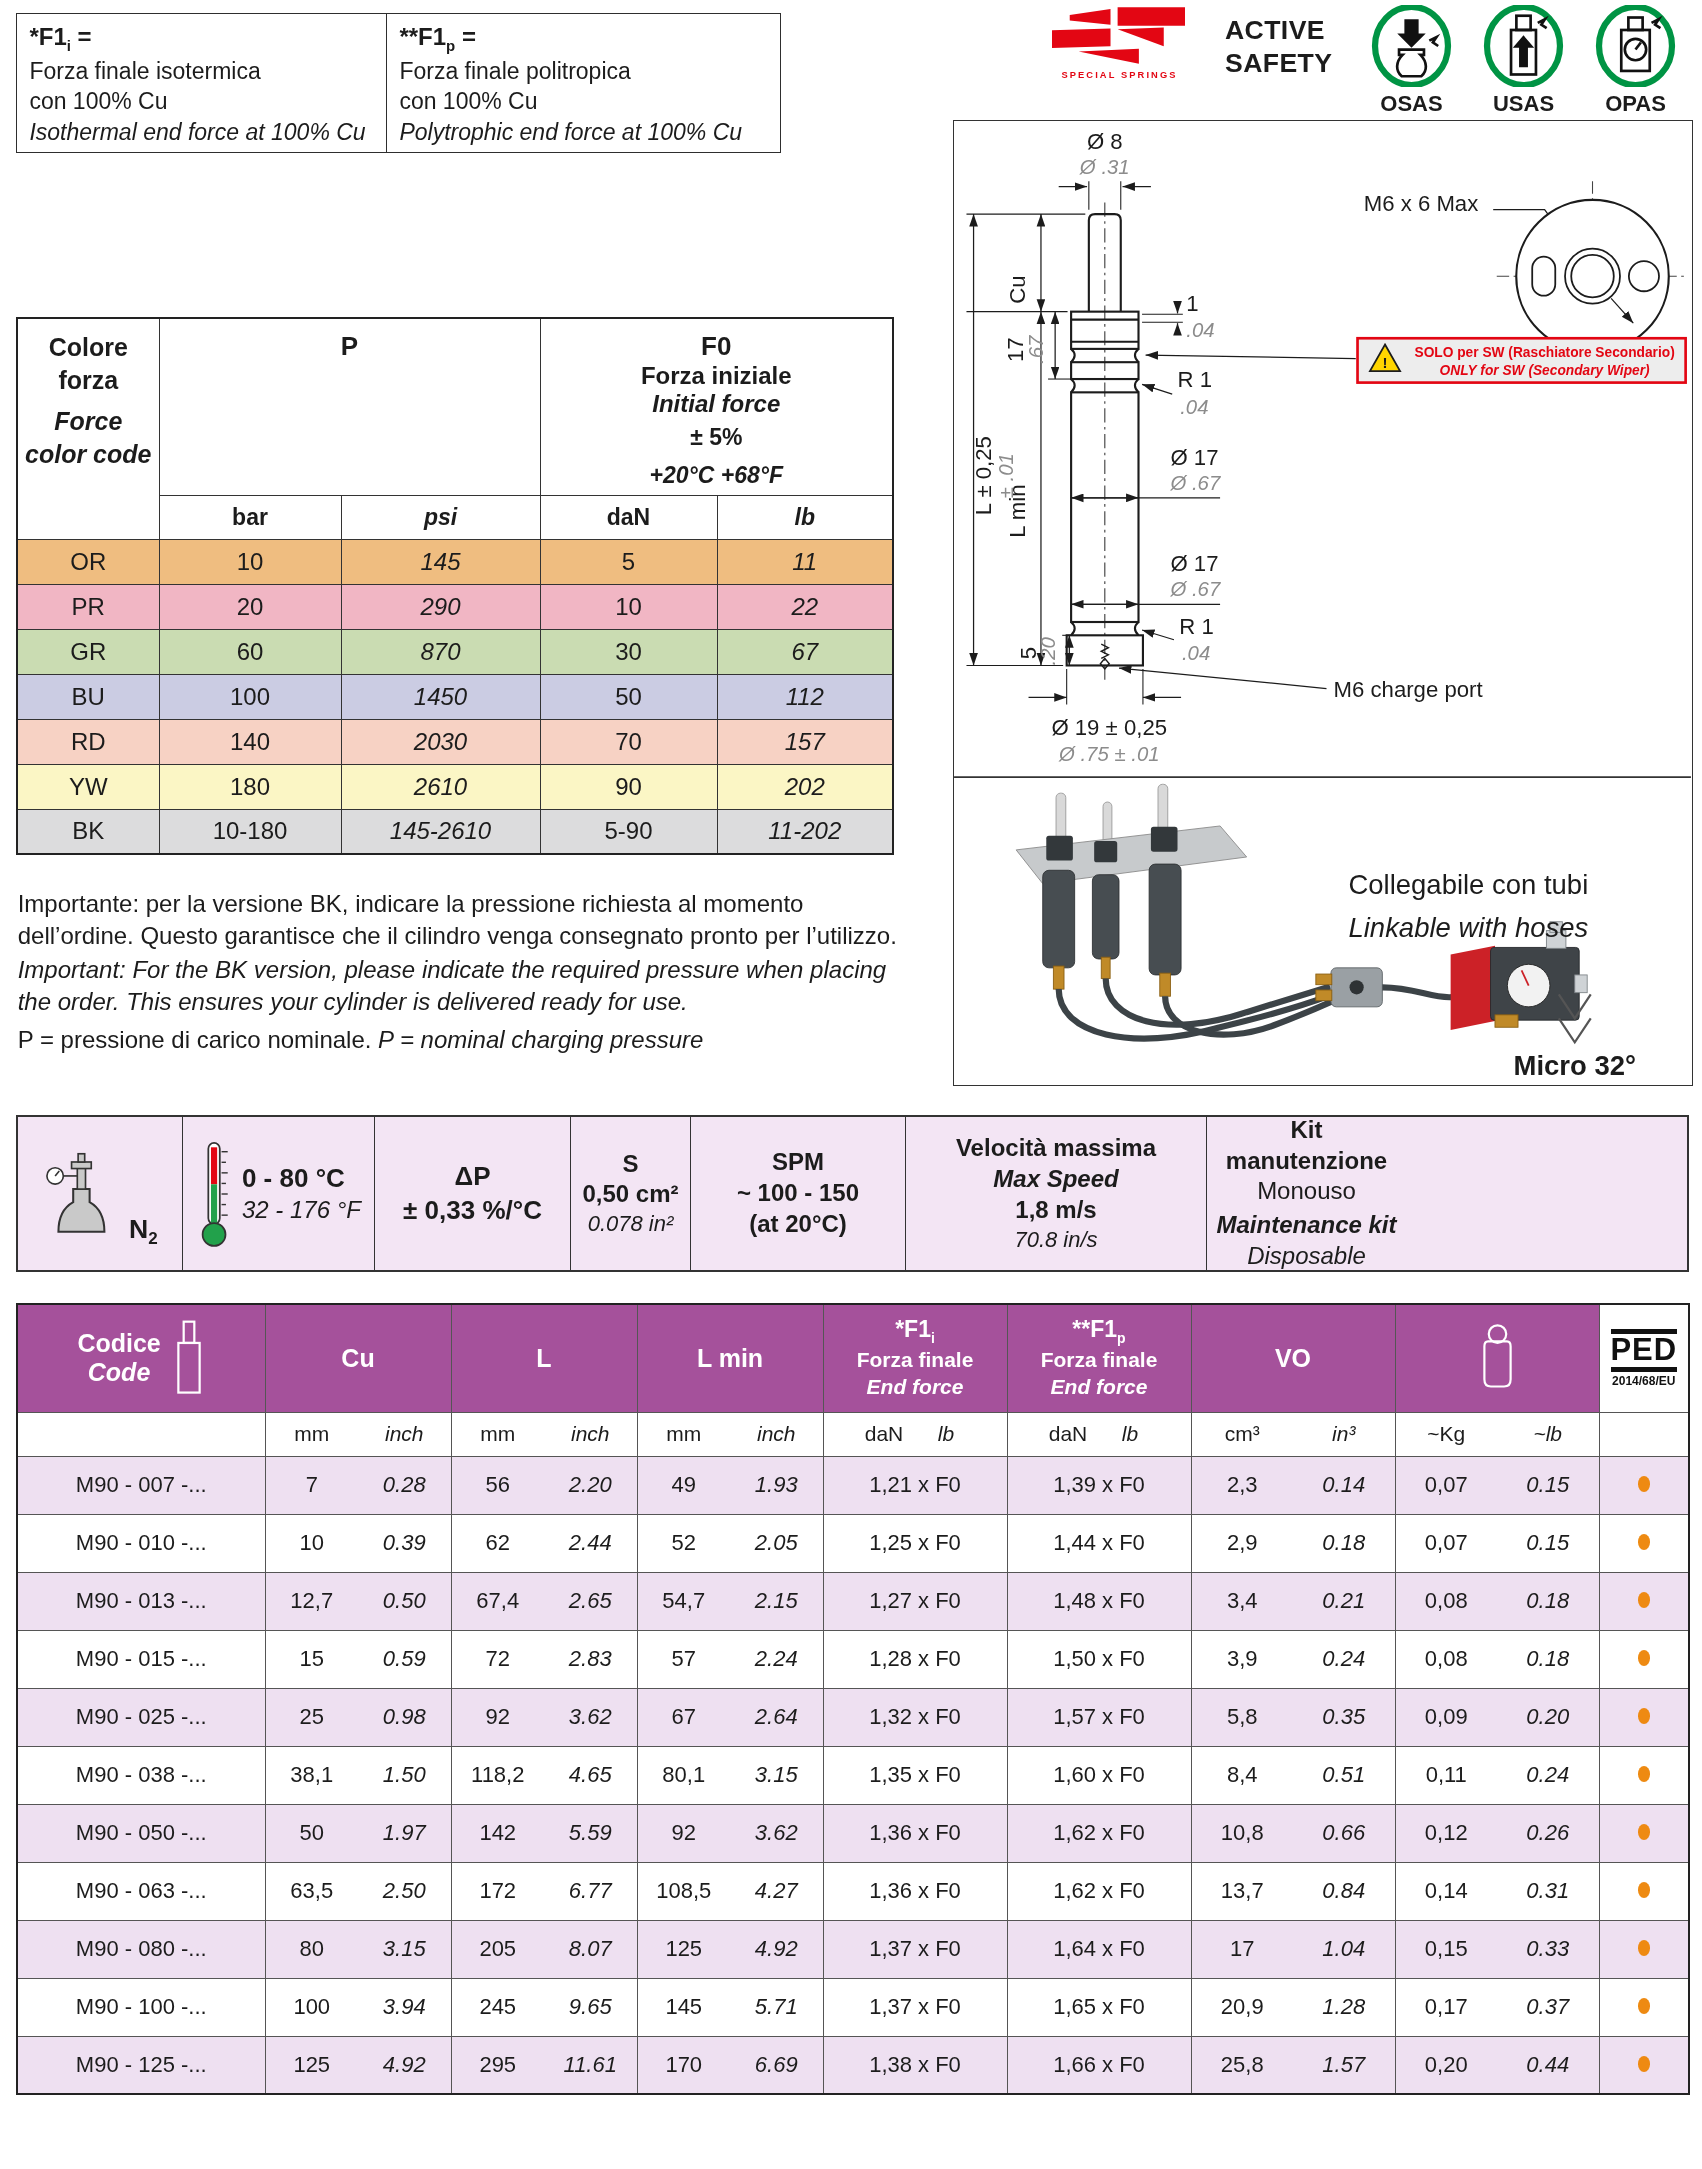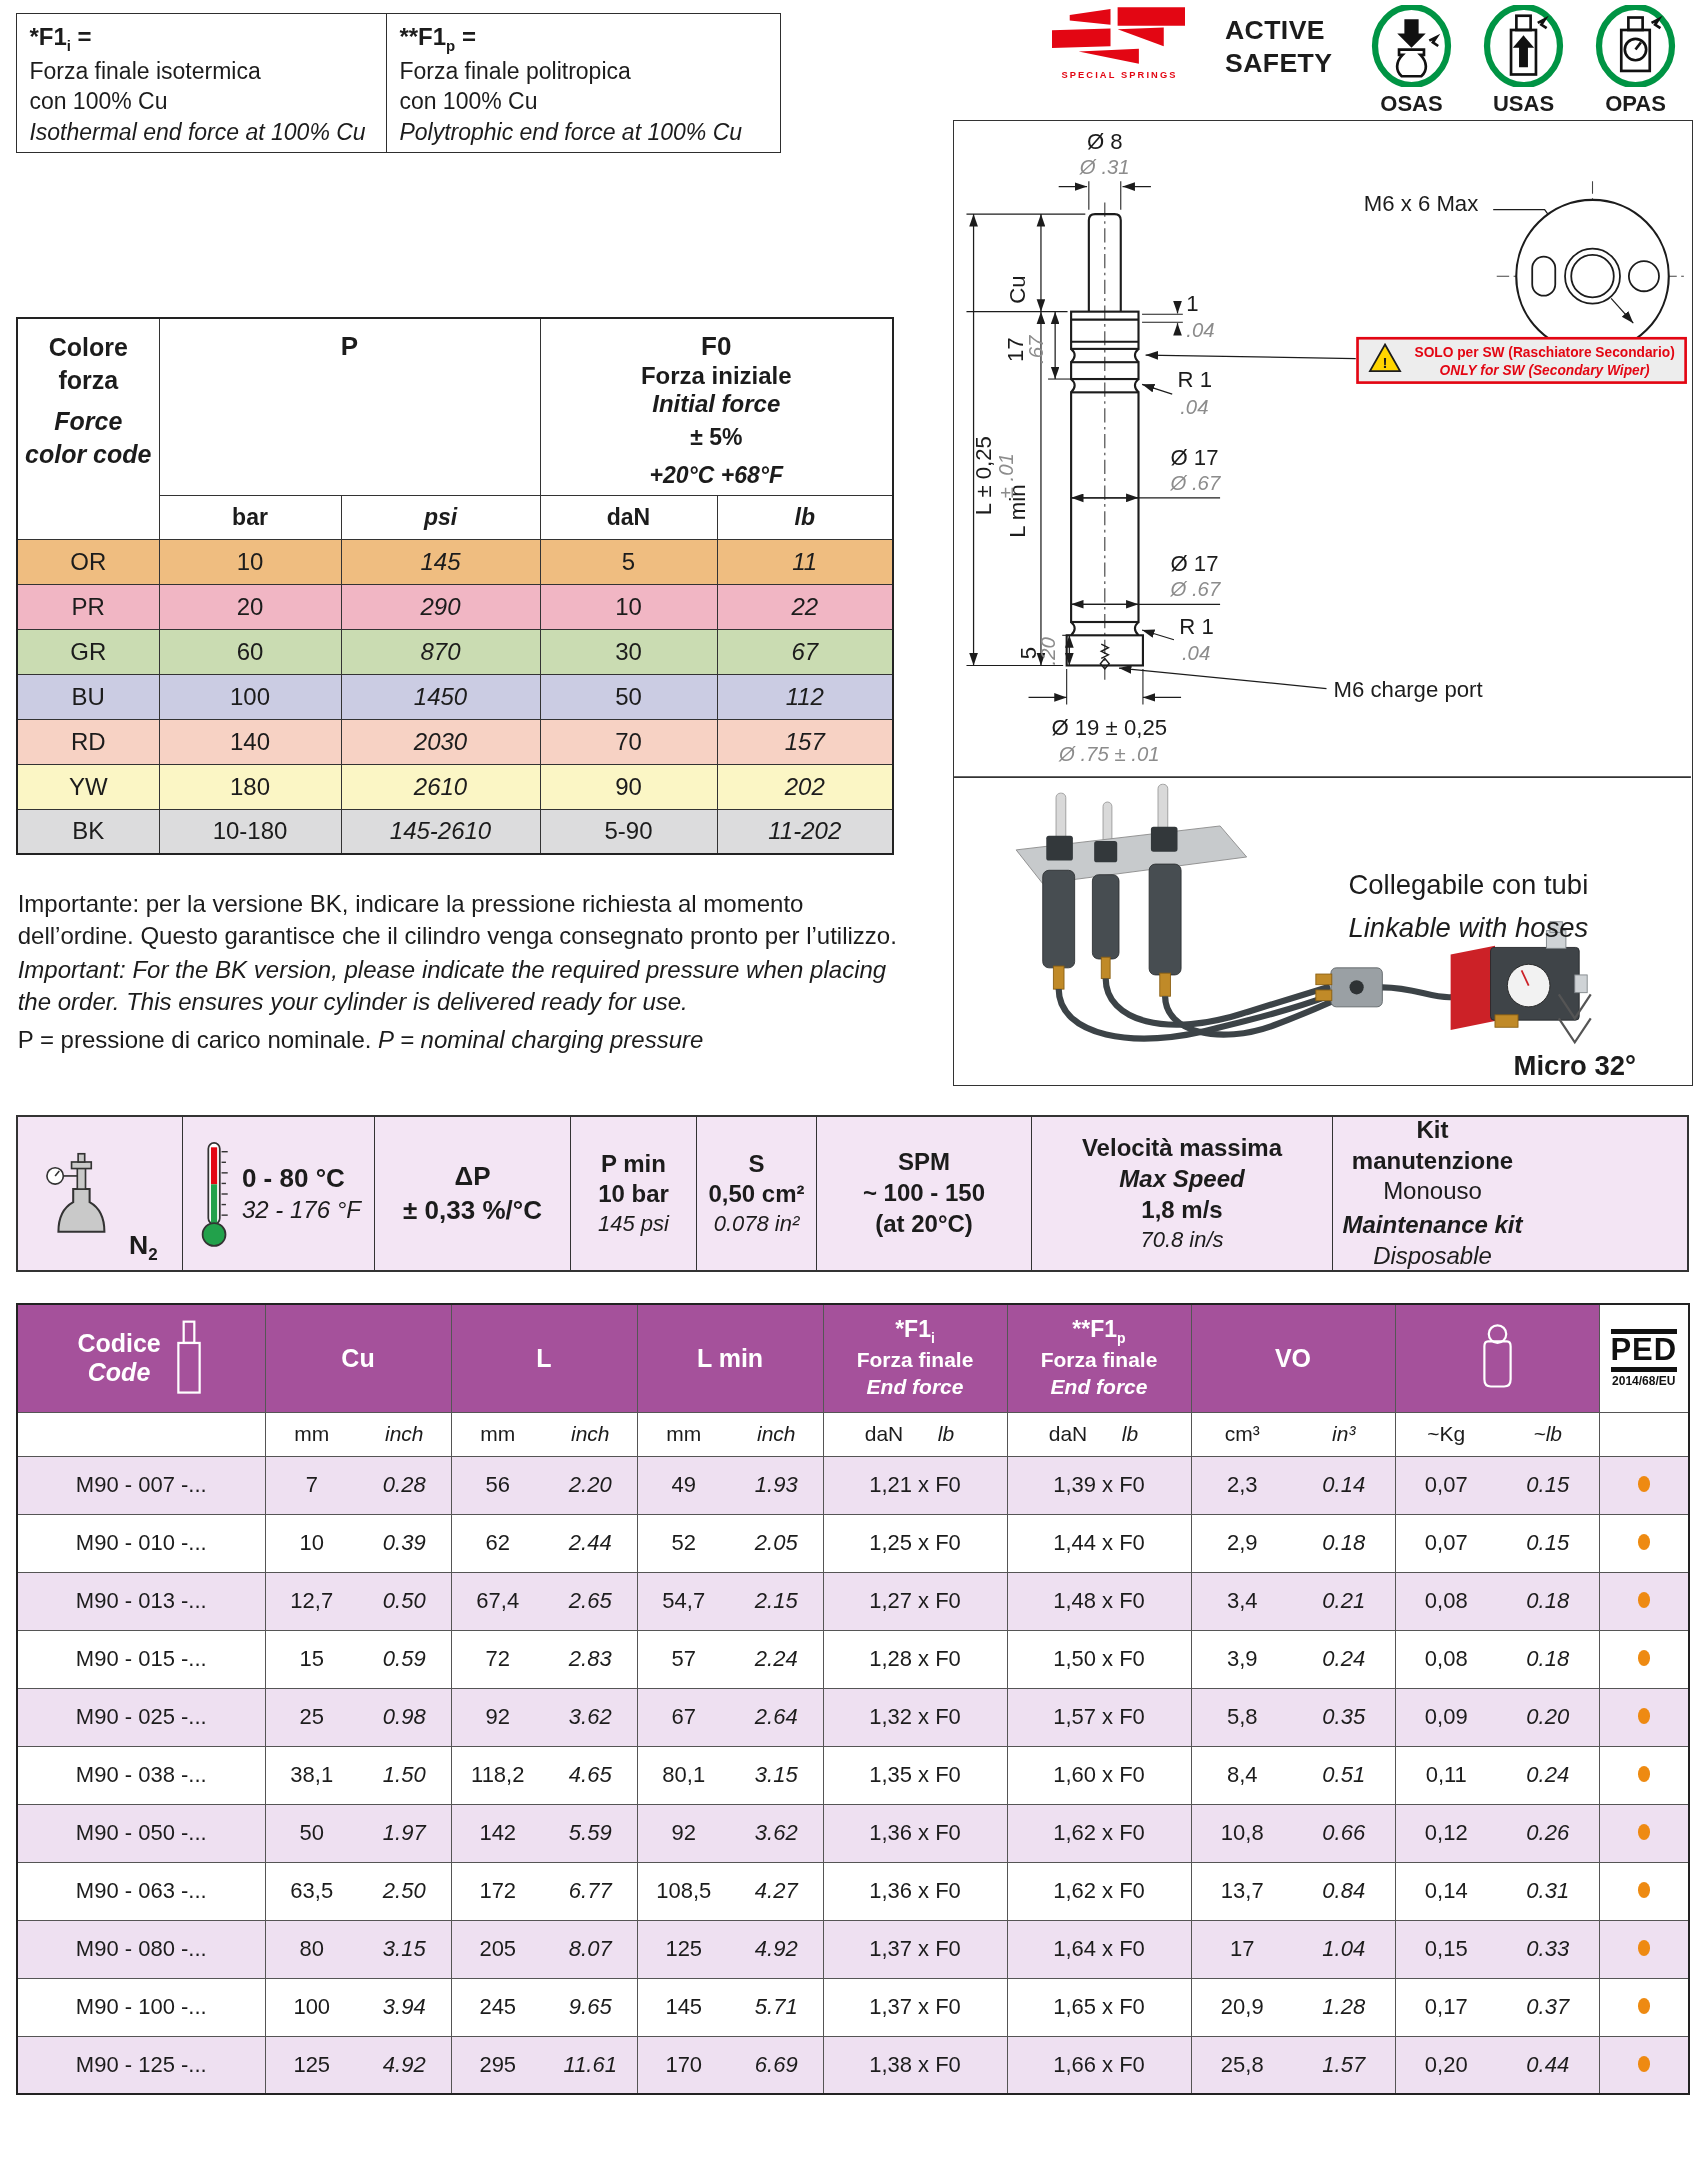--- a/index.html
+++ b/index.html
@@ -399,21 +399,21 @@
     <div class="spec hrow" style="width:164px;">
       <svg width="78" height="96" viewBox="0 0 95 108">
         <path d="M20,100 Q20,74 38,64 L38,48 H58 L58,64 Q76,74 76,100 Z" fill="#c9c9c9" stroke="#333" stroke-width="2.5"></path>
         <rect x="43" y="22" width="10" height="26" fill="#c9c9c9" stroke="#333" stroke-width="2"></rect>
         <rect x="36" y="15" width="24" height="8" fill="#c9c9c9" stroke="#333" stroke-width="2"></rect>
         <rect x="44" y="5" width="8" height="10" fill="#c9c9c9" stroke="#333" stroke-width="2"></rect>
         <line x1="43" y1="32" x2="24" y2="32" stroke="#333" stroke-width="2"></line>
         <circle cx="16" cy="32" r="10" fill="#fff" stroke="#333" stroke-width="2"></circle>
         <line x1="16" y1="32" x2="21" y2="26" stroke="#333" stroke-width="2"></line>
       </svg>
-      <div class="t" style="font-size:26.6px;align-self:flex-end;margin-bottom:0;"><span>N</span><sub style="font-size:17px;">2</sub></div>
+      <div class="t" style="font-size:26.6px;align-self:flex-end;margin-bottom:16px;"><span>N</span><sub style="font-size:17px;">2</sub></div>
     </div>
     <div class="spec hrow" style="width:192px;">
       <svg width="37" height="110" viewBox="0 0 42 124">
         <rect x="14" y="4" width="13" height="92" rx="6.5" fill="#fff" stroke="#333" stroke-width="2"></rect>
         <rect x="17" y="9" width="7" height="42" fill="#e30613"></rect>
         <rect x="17" y="51" width="7" height="45" fill="#22a14b"></rect>
         <circle cx="20.5" cy="108" r="13" fill="#22a14b" stroke="#333" stroke-width="2"></circle>
         <g stroke="#333" stroke-width="1.6">
           <line x1="29" y1="14" x2="36" y2="14"></line>
             <line x1="29" y1="26" x2="34" y2="26"></line>
@@ -425,25 +425,20 @@
         </g>
       </svg>
       <div class="tcol">
         <div class="t" style="font-size:26px;">0 - 80 °C</div>
         <div class="a" style="font-size:24px;">32 - 176 °F</div>
       </div>
     </div>
     <div class="spec" style="width:196px;">
       <div class="t" style="font-size:26px;">ΔP</div>
       <div class="v" style="font-size:26px;">± 0,33 %/°C</div>
-    </div>
-    <div class="spec" style="width:126px;">
-      <div class="t">P min</div>
-      <div class="v">10 bar</div>
-      <div class="a">145 psi</div>
     </div>
     <div class="spec" style="width:120px;">
       <div class="t">S</div>
       <div class="v">0,50 cm²</div>
       <div class="a">0.078 in²</div>
     </div>
     <div class="spec" style="width:215px;">
       <div class="t">SPM</div>
       <div class="v">~ 100 - 150</div>
       <div class="v">(at 20°C)</div>

